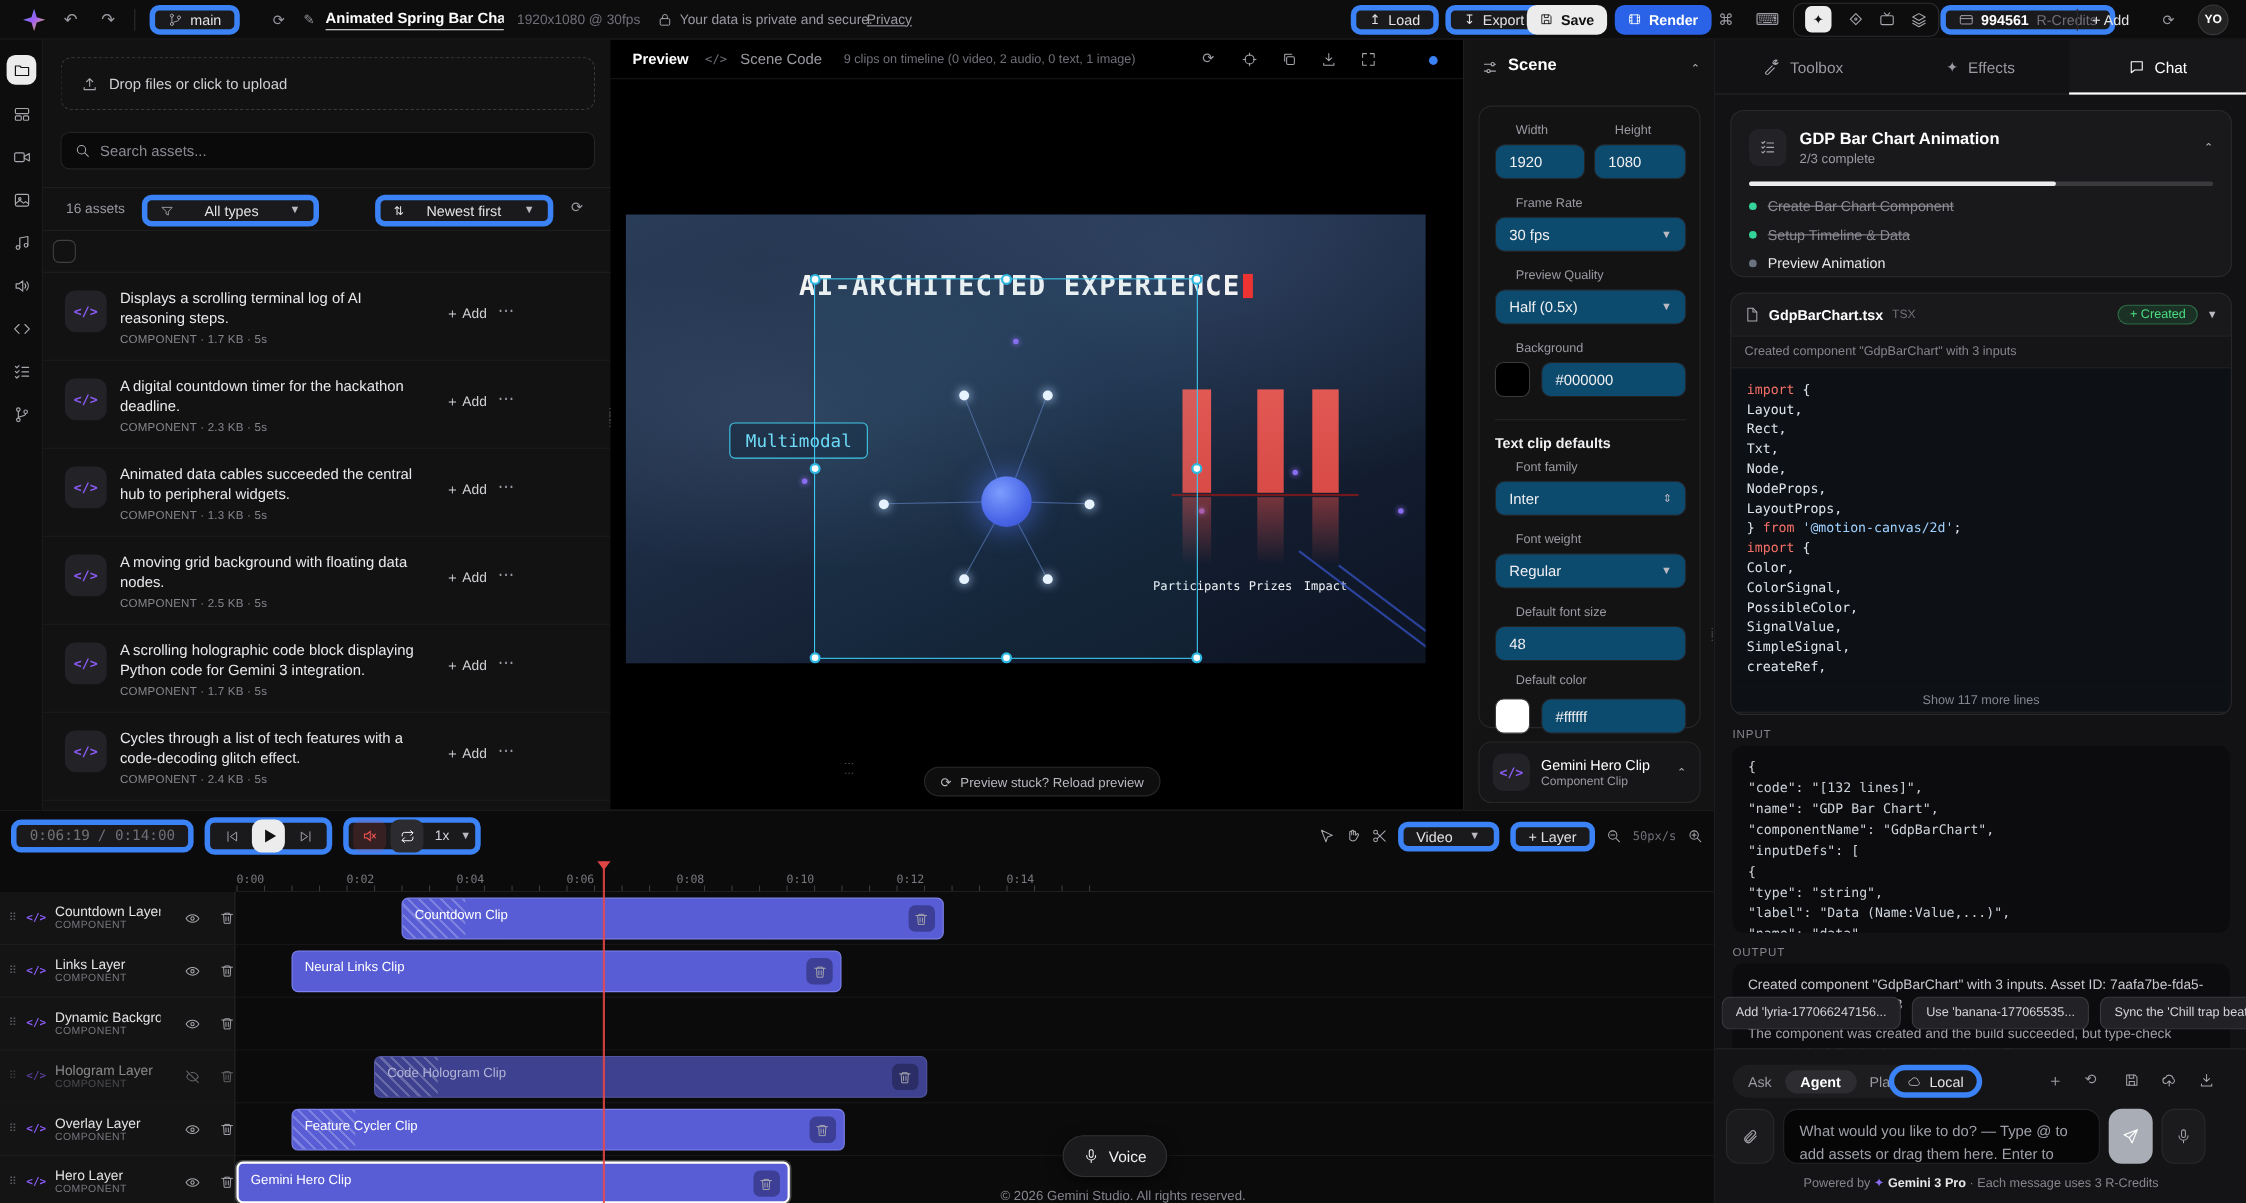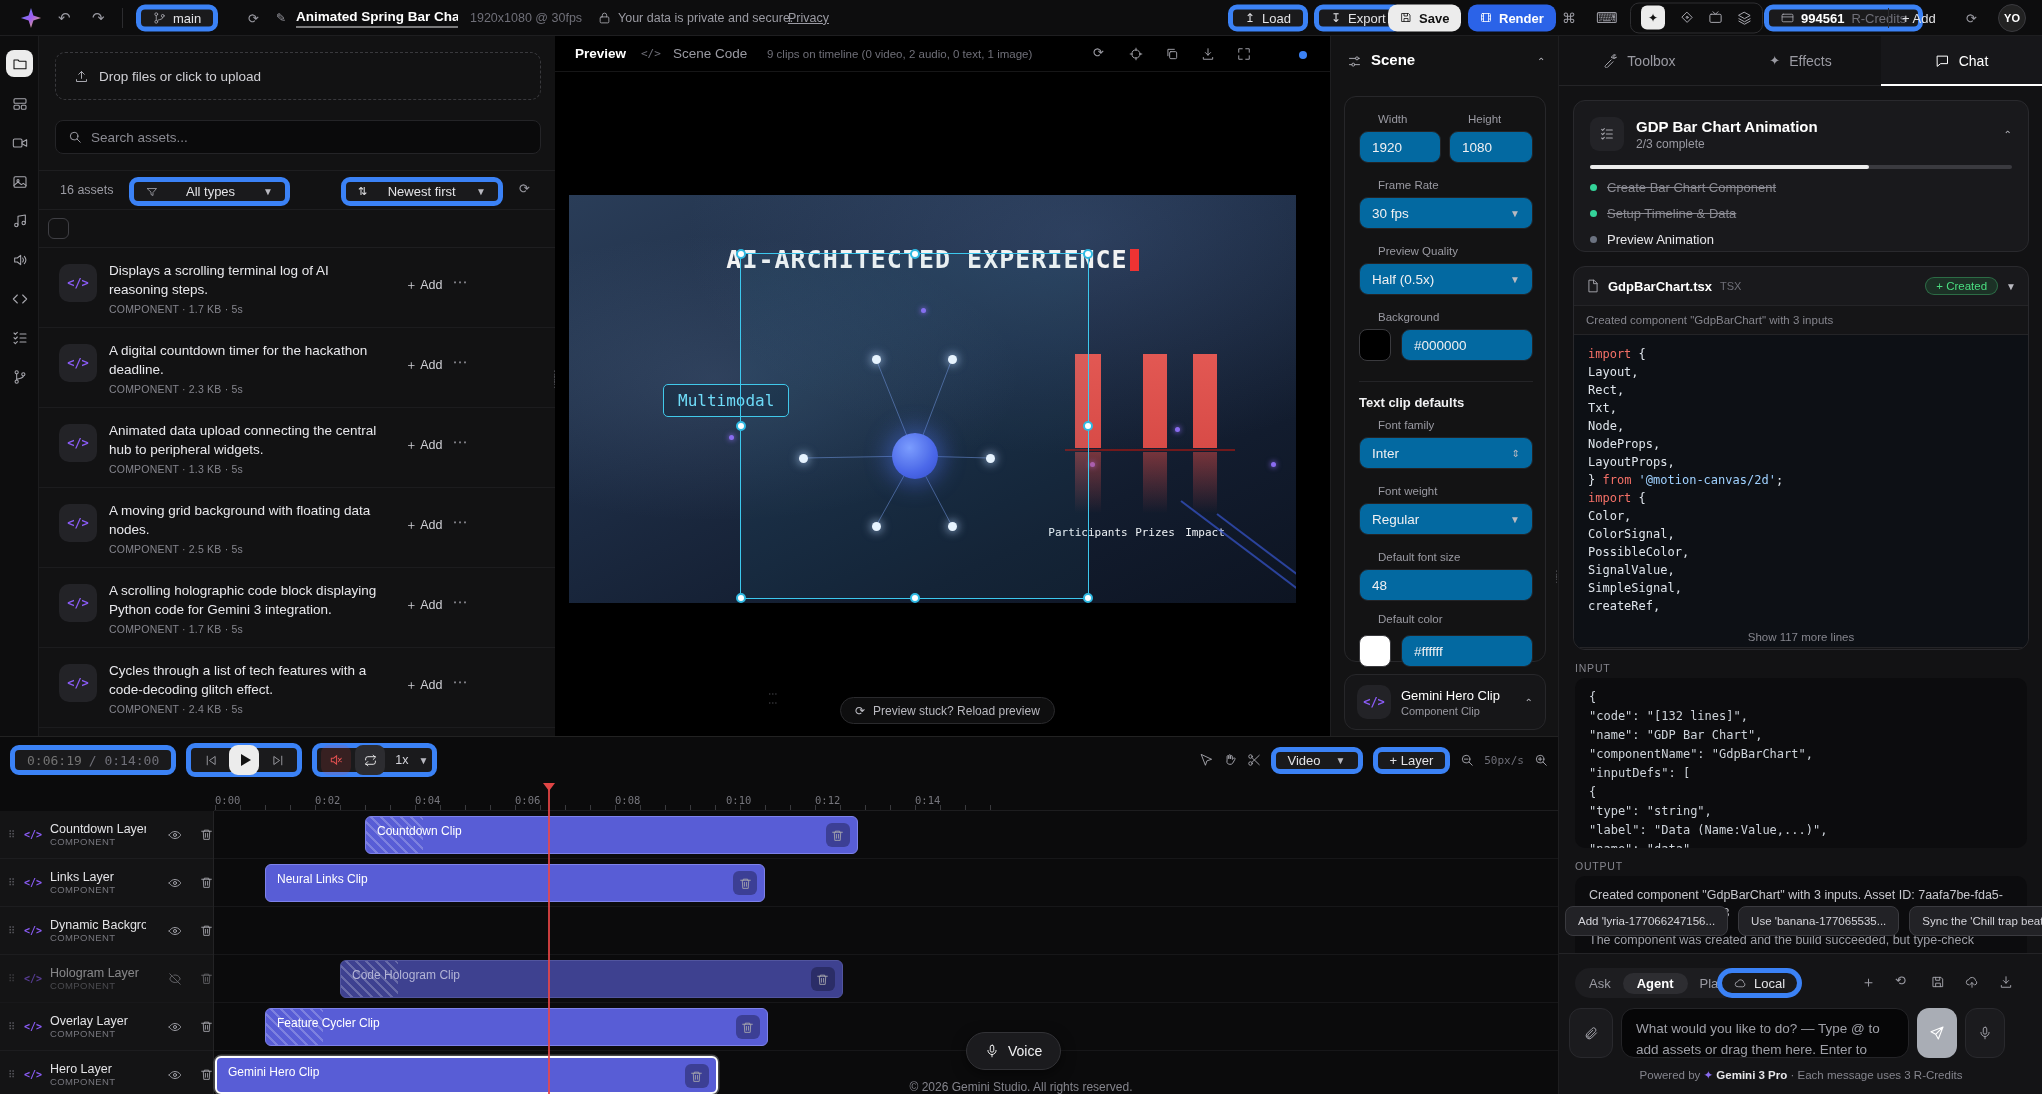--- a/index.html
+++ b/index.html
@@ -68,21 +68,21 @@
   .diag { position:absolute; background:#3b5bdb; opacity:.65; height:2px; transform-origin:left; }
   
   #sel { left:185px; top:217px; width:349px; height:346px; border:1.5px solid #3cc8ee; background:rgba(62,200,238,.05); z-index:5; }
   .hd { position:absolute; width:10px; height:10px; border-radius:50%; background:#fff; border:2.5px solid #2fb9e2; transform:translate(-50%,-50%); }
   #reload { left:285px; top:661px; height:27px; display:flex; align-items:center; gap:8px; padding:0 14px; border:1px solid #2a2a2d; border-radius:14px; background:#0e0e0f; color:#b9b9c0; font-size:12px; }
 
   
   #scene { left:1330px; top:36px; width:228px; height:700px; background:#131314; border-left:1px solid #1e1e20; }
   #scene .card { left:13px; top:60px; width:202px; height:566px; border:1px solid #27272a; border-radius:12px; }
   .flabel { font-size:11.5px; color:#9a9aa2;margin-left:19px; }
-  .finput { background:#0369a1; border:1px solid #232326; border-radius:9px; height:32px; display:flex; align-items:center; padding:0 12px; font-size:13.5px; color:#f0f0f2; }
+  .finput { background:#0c4a6e; border:1px solid #232326; border-radius:9px; height:32px; display:flex; align-items:center; padding:0 12px; font-size:13.5px; color:#f0f0f2; }
   .fsel { justify-content:space-between; }
   .chev { color:#b9b9c0; font-size:10px; }
   .swatch { width:32px; height:32px; border-radius:8px; border:1px solid #3a3a3e; flex:none; }
   #clipcard { left:13px; top:638px; width:202px; height:56px; border:1px solid #27272a; border-radius:12px; display:flex; align-items:center; padding:0 12px; gap:10px; background:#161618; }
 
   
   #chat { left:1558px; top:36px; width:484px; height:1058px; background:#121214; border-left:1px solid #1e1e20; z-index:25; }
   #chat-tabs { display:flex; height:50px; border-bottom:1px solid #242427; }
   .ctab { flex:1; display:flex; align-items:center; justify-content:center; gap:9px; font-size:14px; color:#9a9aa2; position:relative; }
   .ctab.active { color:#fff; background:#17171a; }
@@ -347,21 +347,21 @@
         <div class="a-body">
           <div class="a-title">A digital countdown timer for the hackathon deadline.</div>
           <div class="a-meta">COMPONENT  ·  2.3 KB  ·  5s</div>
         </div>
         <div class="a-add">＋ Add</div>
         <div class="a-more">⋯</div>
       </div>
       <div class="asset-row">
         <div class="a-tile">&lt;/&gt;</div>
         <div class="a-body">
-          <div class="a-title">Animated data upload connecting the central hub to peripheral widgets.</div>
+          <div class="a-title">Animated data cables succeeded the central hub to peripheral widgets.</div>
           <div class="a-meta">COMPONENT  ·  1.3 KB  ·  5s</div>
         </div>
         <div class="a-add">＋ Add</div>
         <div class="a-more">⋯</div>
       </div>
       <div class="asset-row">
         <div class="a-tile">&lt;/&gt;</div>
         <div class="a-body">
           <div class="a-title">A moving grid background with floating data nodes.</div>
           <div class="a-meta">COMPONENT  ·  2.5 KB  ·  5s</div>
@@ -755,21 +755,21 @@
       <div class="tick" style="left: 301px;">0:06</div>
       <div class="tickmark" style="left: 301px;"></div>
       <div class="tickmark" style="left: 326px;"></div>
       <div class="tickmark" style="left: 351px;"></div>
       <div class="tickmark" style="left: 376px;"></div>
       <div class="tick" style="left: 401px;">0:08</div>
       <div class="tickmark" style="left: 401px;"></div>
       <div class="tickmark" style="left: 426px;"></div>
       <div class="tickmark" style="left: 451px;"></div>
       <div class="tickmark" style="left: 476px;"></div>
-      <div class="tick" style="left: 512px;">0:10</div>
+      <div class="tick" style="left: 501px;">0:10</div>
       <div class="tickmark" style="left: 501px;"></div>
       <div class="tickmark" style="left: 526px;"></div>
       <div class="tickmark" style="left: 551px;"></div>
       <div class="tickmark" style="left: 576px;"></div>
       <div class="tick" style="left: 601px;">0:12</div>
       <div class="tickmark" style="left: 601px;"></div>
       <div class="tickmark" style="left: 626px;"></div>
       <div class="tickmark" style="left: 651px;"></div>
       <div class="tickmark" style="left: 676px;"></div>
       <div class="tick" style="left: 701px;">0:14</div>

